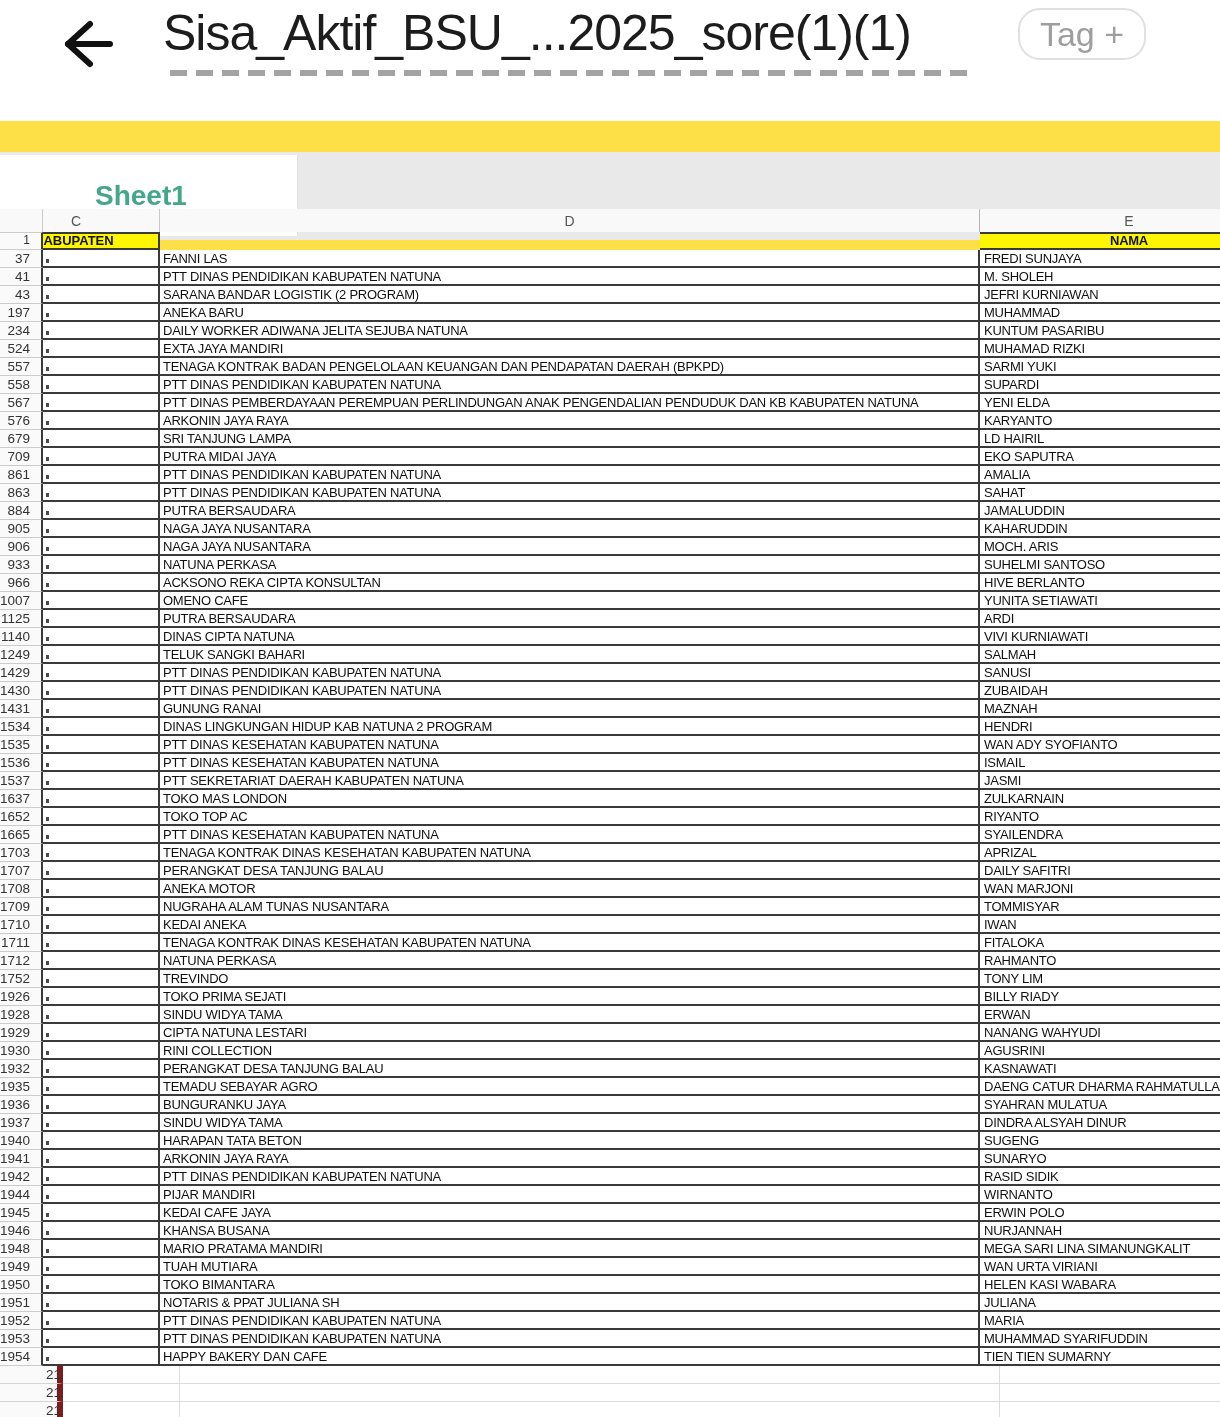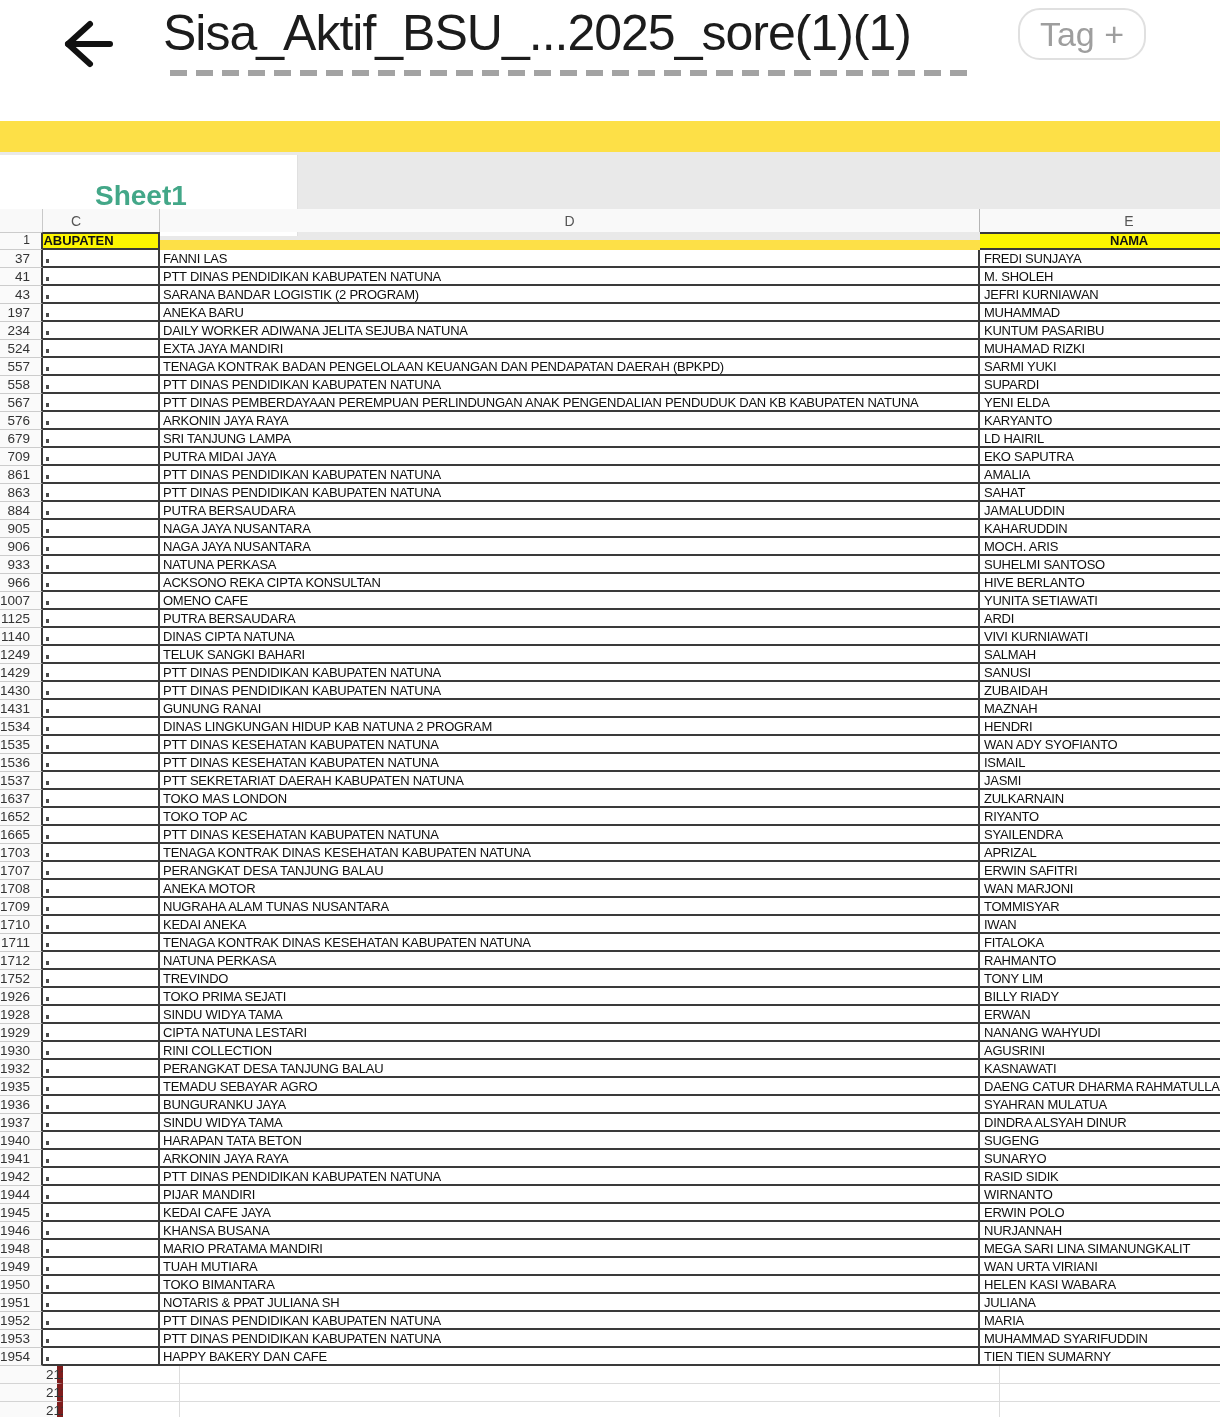--- a/index.html
+++ b/index.html
@@ -309,21 +309,21 @@
         <div class="srow data">
     <div class="gut">1703</div>
     <div class="cc"></div>
     <div class="cd">TENAGA KONTRAK DINAS KESEHATAN KABUPATEN NATUNA</div>
     <div class="ce">APRIZAL</div>
   </div>
         <div class="srow data">
     <div class="gut">1707</div>
     <div class="cc"></div>
     <div class="cd">PERANGKAT DESA TANJUNG BALAU</div>
-    <div class="ce">ERWIN SAFITRI</div>
+    <div class="ce">DAILY SAFITRI</div>
   </div>
         <div class="srow data">
     <div class="gut">1708</div>
     <div class="cc"></div>
     <div class="cd">ANEKA MOTOR</div>
     <div class="ce">WAN MARJONI</div>
   </div>
         <div class="srow data">
     <div class="gut">1709</div>
     <div class="cc"></div>

